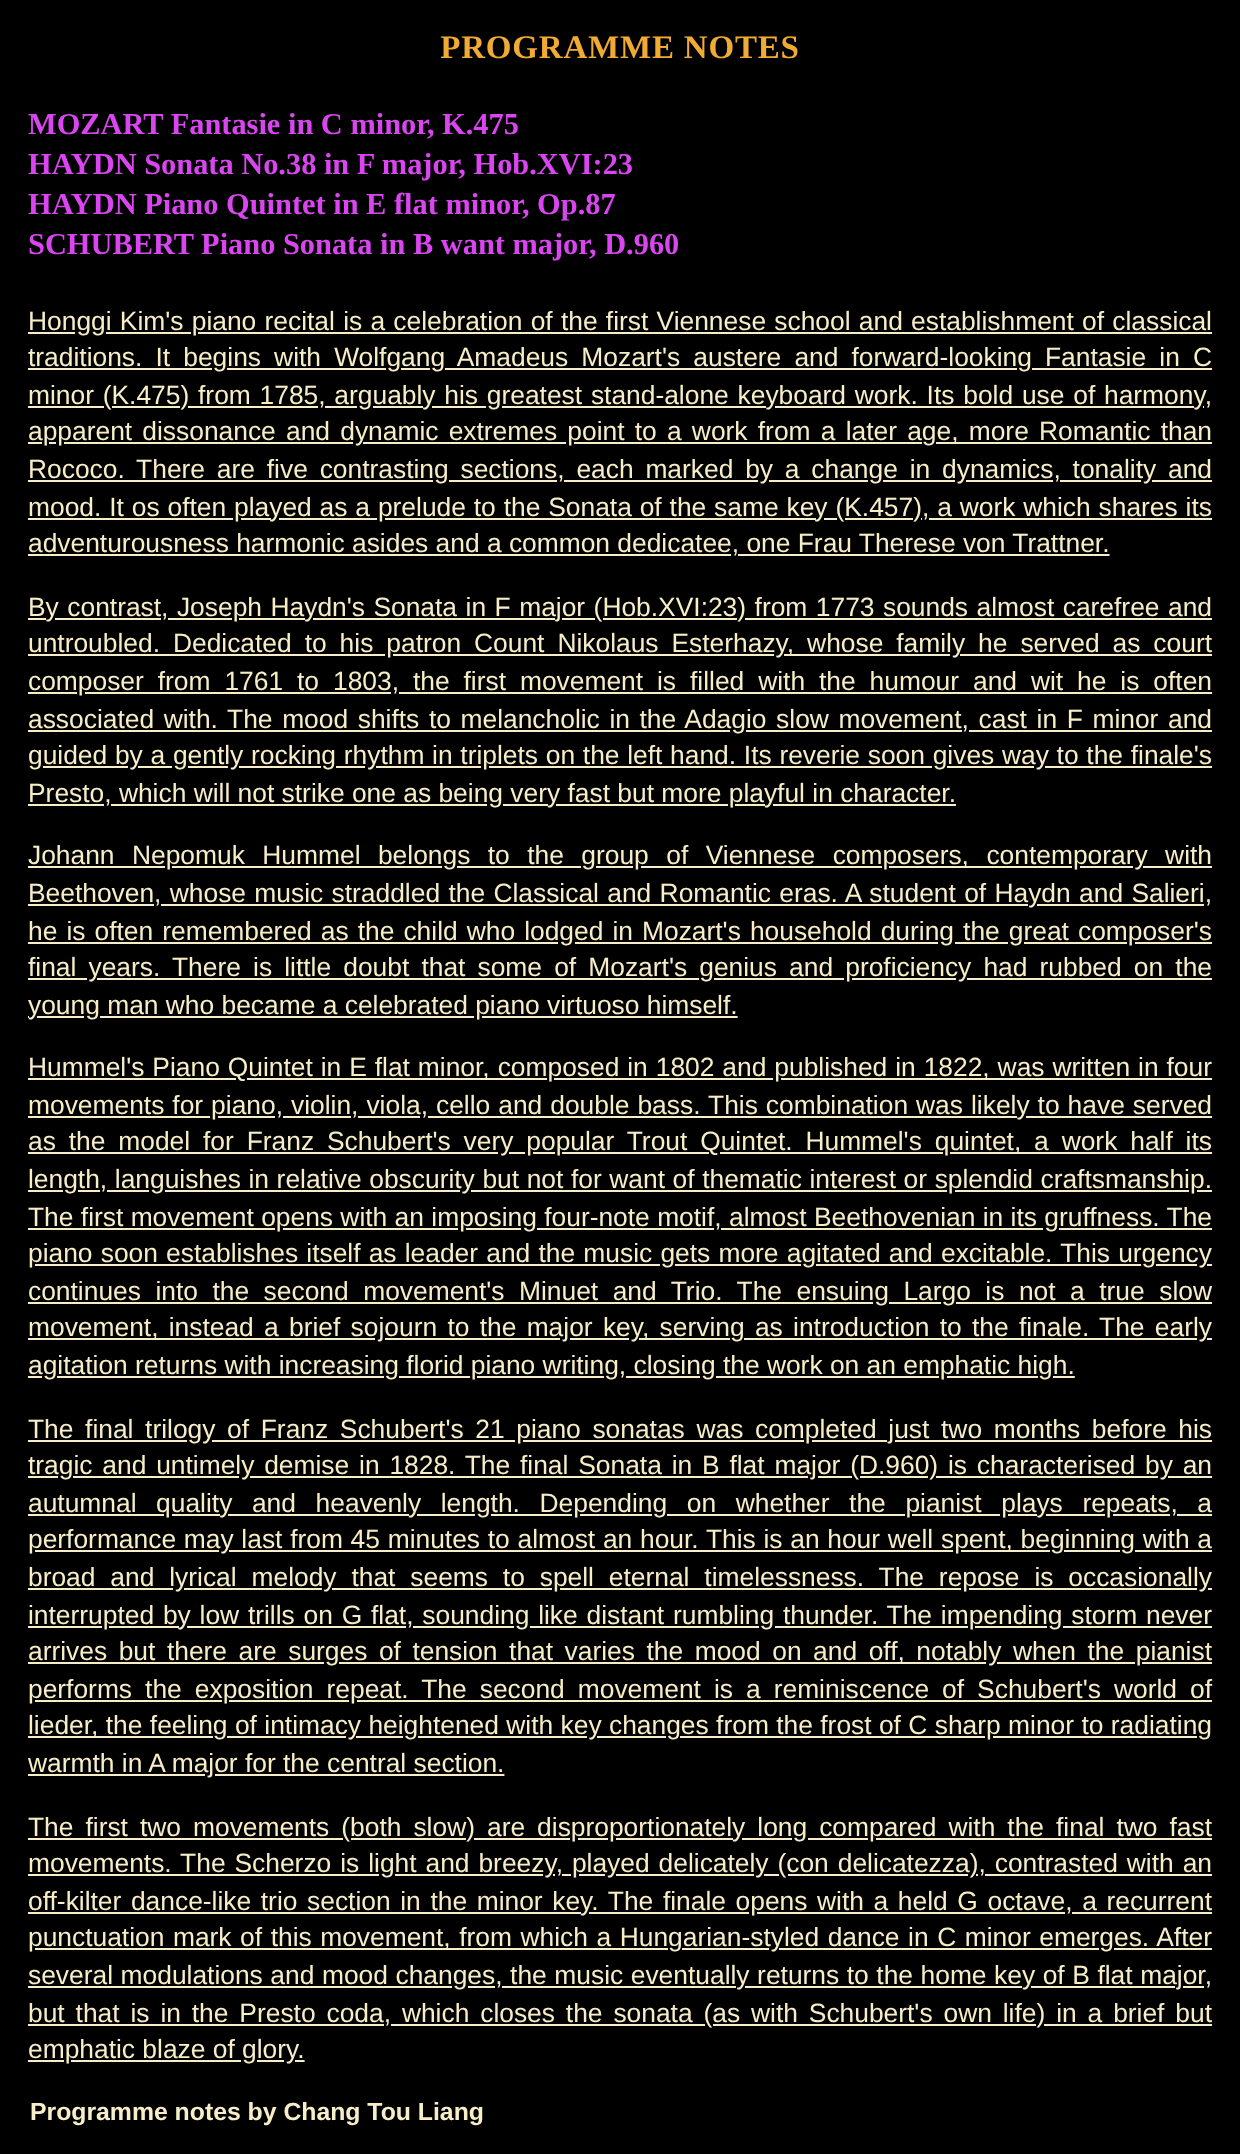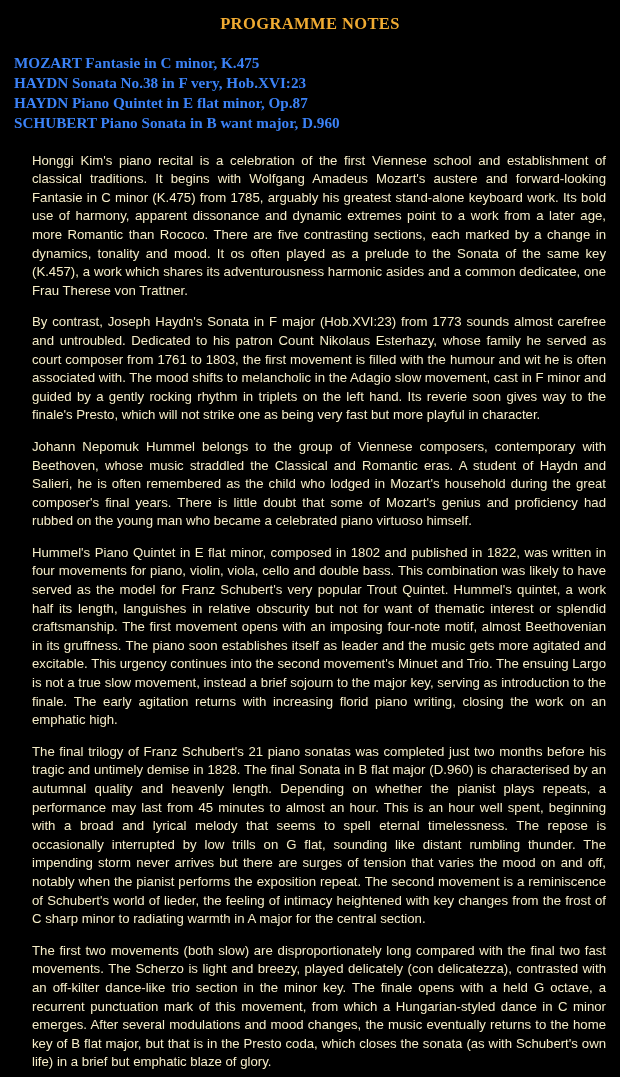--- a/index.html
+++ b/index.html
@@ -41,37 +41,38 @@
     list-style: none;
     margin: 0;
     padding: 0;
     padding-top: 19px;
   }
 
   .works-list li {
     font-family: "Liberation Serif", serif;
     font-weight: bold;
     font-size: 15.2px;
-    color: #3b82f6;
+    color: #d946ef;
     line-height: 20.2px;
     white-space: nowrap;
   }
 
   .notes-body {
     padding-top: 18px;
   }
 
   .notes-body p {
-    margin: 0 0 13px 18px;
+    margin: 0 0 13px 0;
     font-family: "Liberation Sans", sans-serif;
     font-size: 13.2px;
     line-height: 18.6px;
     color: #f7eec8;
     text-align: justify;
     text-justify: inter-word;
+    text-decoration: underline;
   }
 
   .notes-body p:last-child {
     margin-bottom: 0;
   }
 
   .credit {
     margin: 1px;
     padding-top: 12px;
     font-family: "Liberation Sans", sans-serif;
@@ -84,21 +85,21 @@
 </style>
 </head>
 <body>
 
 <div class="page">
 
   <h1 class="page-title">PROGRAMME NOTES</h1>
 
   <ul class="works-list">
     <li>MOZART Fantasie in C minor, K.475</li>
-    <li>HAYDN Sonata No.38 in F very, Hob.XVI:23</li>
+    <li>HAYDN Sonata No.38 in F major, Hob.XVI:23</li>
     <li>HAYDN Piano Quintet in E flat minor, Op.87</li>
     <li>SCHUBERT Piano Sonata in B want major, D.960</li>
   </ul>
 
   <div class="notes-body">
     <p>Honggi Kim's piano recital is a celebration of the first Viennese school and establishment of classical traditions. It begins with Wolfgang Amadeus Mozart's austere and forward-looking Fantasie in C minor (K.475) from 1785, arguably his greatest stand-alone keyboard work. Its bold use of harmony, apparent dissonance and dynamic extremes point to a work from a later age, more Romantic than Rococo. There are five contrasting sections, each marked by a change in dynamics, tonality and mood. It os often played as a prelude to the Sonata of the same key (K.457), a work which shares its adventurousness harmonic asides and a common dedicatee, one Frau Therese von Trattner.</p>
     <p>By contrast, Joseph Haydn's Sonata in F major (Hob.XVI:23) from 1773 sounds almost carefree and untroubled. Dedicated to his patron Count Nikolaus Esterhazy, whose family he served as court composer from 1761 to 1803, the first movement is filled with the humour and wit he is often associated with. The mood shifts to melancholic in the Adagio slow movement, cast in F minor and guided by a gently rocking rhythm in triplets on the left hand. Its reverie soon gives way to the finale's Presto, which will not strike one as being very fast but more playful in character.</p>
     <p>Johann Nepomuk Hummel belongs to the group of Viennese composers, contemporary with Beethoven, whose music straddled the Classical and Romantic eras. A student of Haydn and Salieri, he is often remembered as the child who lodged in Mozart's household during the great composer's final years. There is little doubt that some of Mozart's genius and proficiency had rubbed on the young man who became a celebrated piano virtuoso himself.</p>
     <p>Hummel's Piano Quintet in E flat minor, composed in 1802 and published in 1822, was written in four movements for piano, violin, viola, cello and double bass. This combination was likely to have served as the model for Franz Schubert's very popular Trout Quintet. Hummel's quintet, a work half its length,  languishes in relative obscurity but not for want of thematic interest or splendid craftsmanship. The first movement opens with an imposing four-note motif, almost Beethovenian in its gruffness. The piano soon establishes itself as leader and the music gets more agitated and excitable. This urgency continues into the second movement's Minuet and Trio. The ensuing Largo is not a true slow movement, instead a brief sojourn to the major key, serving as introduction to the finale. The early agitation returns with increasing florid piano writing, closing the work on an emphatic high.</p>
     <p>The final trilogy of Franz Schubert's 21 piano sonatas was completed just two months before his tragic and untimely demise in 1828. The final Sonata in B flat major (D.960) is characterised by an autumnal quality and heavenly length. Depending on whether the pianist plays repeats, a performance may last from 45 minutes to almost an hour. This is an hour well spent, beginning with a broad and lyrical melody that seems to spell eternal timelessness. The repose is occasionally interrupted by low trills on G flat, sounding like distant rumbling thunder. The impending storm never arrives but there are surges of tension that varies the mood on and off, notably when the pianist performs the exposition repeat. The second movement is a reminiscence of Schubert's world of lieder, the feeling of intimacy heightened with key changes from the frost of C sharp minor to radiating warmth in A major for the central section.</p>

